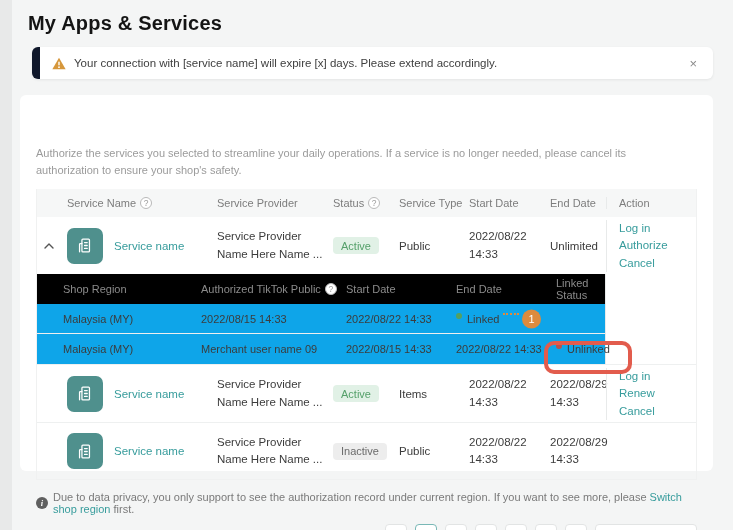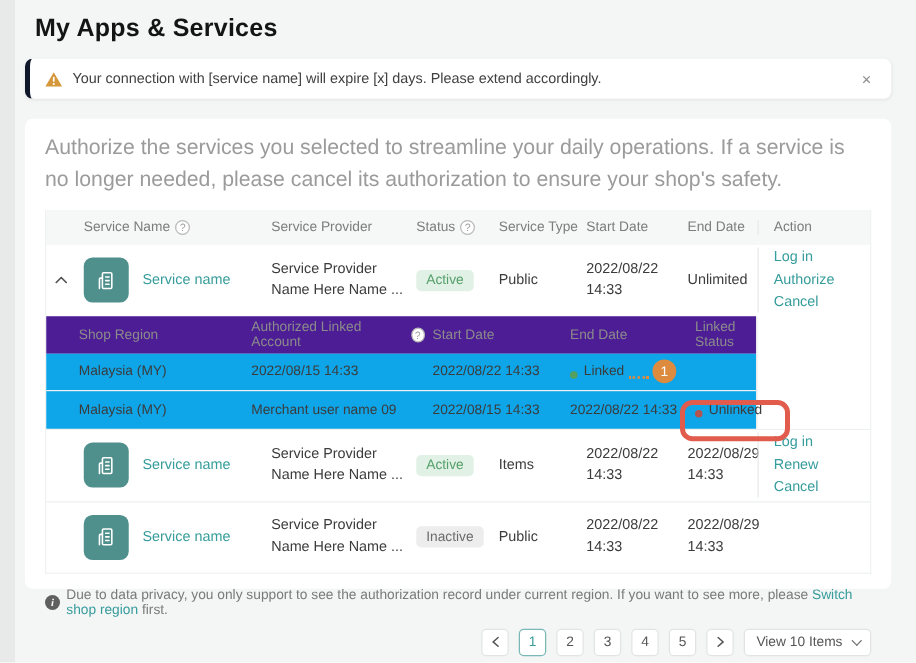--- a/index.html
+++ b/index.html
@@ -12,42 +12,42 @@
   }
   .edge-strip { position: absolute; left: 0; top: 0; width: 12px; height: 100%; background: #e8e9e9; }
 
   .page-title {
     margin: 12px 20px 0 28px;
     font-size: 20px; font-weight: 700; color: #141414; letter-spacing: .2px;
   }
 
   
   .banner {
-    margin: 12px 20px 0 20px; height: 32px;
+    margin: 12px 20px 0 32px; height: 32px;
     background: #fff; border-radius: 6px;
-    border-left: 4px solid #0f172a;
+    border-left: 8px solid #0f172a;
     box-shadow: 0 1px 3px rgba(0,0,0,.07);
     display: flex; align-items: center; padding: 0 12px 0 12px;
     font-size: 11.5px; color: #404040;
   }
   .banner .warn-svg { margin-right: 8px; display: inline-flex; }
   .banner .close-x {
     margin-left: auto; color: #8a8a8a; font-size: 13px; line-height: 1;
     cursor: pointer; padding: 2px 4px; border: 0; background: transparent;
     font-family: "Liberation Sans", sans-serif;
   }
 
   
   .card {
     margin: 16px 20px 0 20px;
     background: #fff; border-radius: 6px;
     padding: 10px 16px 14px 16px;
     height: 376px;
   }
-  .intro { font-size: 17px; color: #9b9b9b; line-height: 1.55; margin-bottom: 10px; max-width: 655px; }
+  .intro { font-size: 11px; color: #9b9b9b; line-height: 1.55; margin-bottom: 10px; max-width: 655px; margin-top: 40px; }
 
   
   .tbl { border: 1px solid #f0f1f1; border-top: none; font-size: 11.5px; }
   .grid-main { display: grid; grid-template-columns: 30px 150px 116px 66px 70px 81px 56px 1fr; }
   .thead { background: #f6f7f7; height: 28px; align-items: center; color: #7d7d7d; font-size: 11px; }
   .thead .cell { display: flex; align-items: center; gap: 4px; }
   .cell { padding-right: 6px; }
   .help-dot {
     width: 12px; height: 12px; border: 1px solid #b9b9b9; border-radius: 50%;
     color: #9a9a9a; font-size: 8.5px; line-height: 10px; text-align: center;
@@ -72,26 +72,26 @@
   .badge.inactive { background: #ededed; color: #6b6b6b; }
   .action-links { display: flex; flex-direction: column; gap: 1px; line-height: 1.45; }
   .action-links a { color: #379c9c; text-decoration: none; cursor: pointer; }
 
   
   .sub-section { display: flex; border-bottom: 1px solid #eef0f0; }
   .sub-left { width: 568px; }
   .sub-right { flex: 1; border-left: 1px solid #e8eaea; background: #fff; }
   .grid-sub { display: grid; grid-template-columns: 164px 145px 110px 100px 1fr; font-size: 11px; }
   .grid-sub .cell:first-child { padding-left: 26px; }
-  .sub-head { background: #4c1d95; height: 30px; align-items: center; color: #8b8b8b; }
+  .sub-head { background: #000000; height: 30px; align-items: center; color: #8b8b8b; }
   .sub-head .cell { display: flex; align-items: center; gap: 4px; }
   .sub-row { background: #0ea5e9; height: 30px; align-items: center; color: #3c3c3c; }
   .sub-row.first { border-bottom: 1px solid #efefef; }
 
-  .linked-cell { position: relative; display: flex; align-items: flex-end; overflow: visible; }
+  .linked-cell { position: relative; display: flex; align-items: flex-start; overflow: visible; }
   .status-dot { width: 6px; height: 6px; border-radius: 50%; margin-right: 5px; flex: 0 0 auto; }
   .dot-green { background: #55a05f; }
   .dot-red { background: #b5534f; }
   .leader-dots { width: 16px; border-bottom: 2px dotted #dd8b3e; margin: 0 0 0 4px; height: 2px; }
   .num-badge {
     position: absolute; left: 66px; top: 50%; transform: translateY(-50%);
     width: 19px; height: 19px; border-radius: 50%; background: #dd8b3e;
     color: #fff; font-size: 11px; display: flex; align-items: center; justify-content: center;
     z-index: 3;
   }
@@ -201,21 +201,21 @@
         <a>Authorize</a>
         <a>Cancel</a>
       </div>
     </div>
 
     <div class="sub-section">
       <div class="sub-left">
         <div class="grid-sub sub-head">
           <div class="cell">Shop Region</div>
           <div class="cell">
-            <span>Authorized Linked Account</span>
+            <span>Authorized TikTok Public</span>
             <span class="help-dot">?</span>
           </div>
           <div class="cell">Start Date</div>
           <div class="cell">End Date</div>
           <div class="cell">Linked Status</div>
         </div>
 
         <div class="grid-sub sub-row first">
           <div class="cell">Malaysia (MY)</div>
           <div class="cell">2022/08/15 14:33</div>

